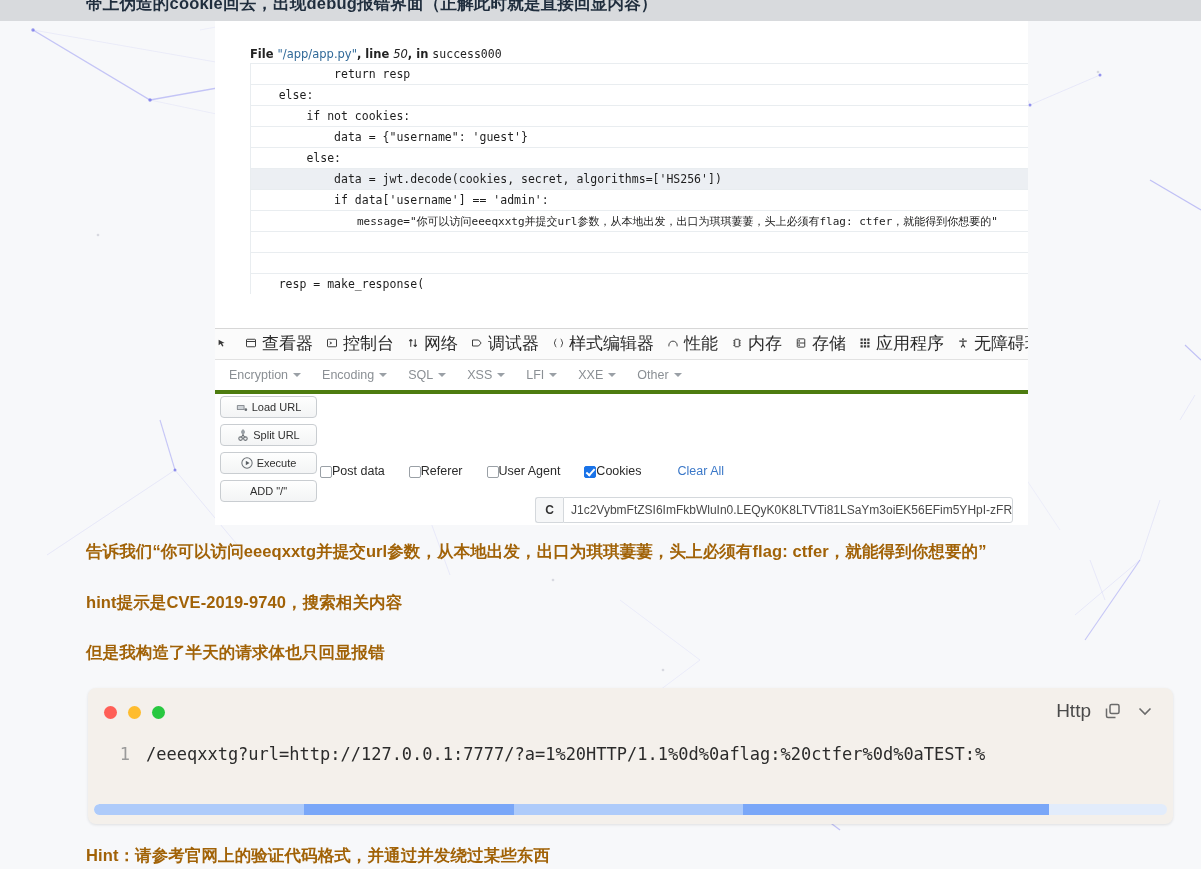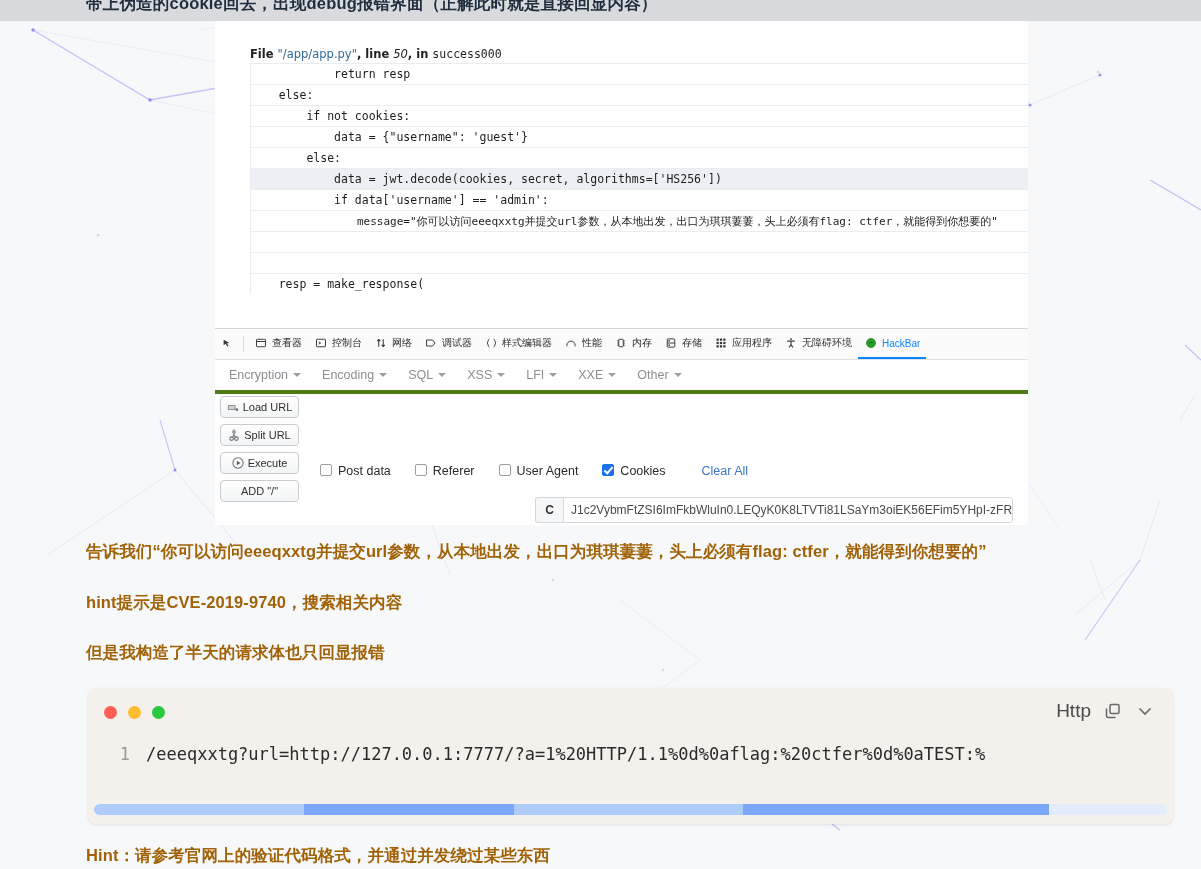--- a/index.html
+++ b/index.html
@@ -137,21 +137,21 @@
     height: 16px;
     background: #dcdcdc;
     margin: 0 4px 0 2px;
   }
   .dt-tab {
     display: flex;
     align-items: center;
     gap: 4px;
     height: 29px;
     padding: 0 6px;
-    font-size: 10px;
+    font-size: 17px;
     color: #2b2b2b;
     white-space: nowrap;
     cursor: default;
     border-bottom: 2px solid transparent;
     box-sizing: border-box;
   }
   .dt-tab .ic {
     width: 14px; height: 14px;
     display: inline-flex;
     align-items: center;
@@ -201,21 +201,21 @@
     background: #fff;
     padding-top: 8px;
   }
   .hb-btncol {
     position: absolute;
     left: 5px;
     top: 2px;
     width: 83px;
   }
   .hb-btn {
-    width: 79px;
+    width: 97px;
     height: 22px;
     margin-bottom: 6px;
     border: 1px solid #c9cdd1;
     border-radius: 4px;
     background: linear-gradient(#fefefe, #f3f4f5);
     display: flex;
     align-items: center;
     justify-content: center;
     gap: 4px;
     font-size: 11px;
@@ -251,22 +251,21 @@
     left: 105px;
     top: 70px;
     display: flex;
     align-items: center;
     gap: 0px;
     font-size: 12.5px;
     color: #2b2b2b;
   }
   .hb-check {
     display: flex;
-    align-items: flex-start;
-    gap: 6px;
+    align-items: flex-end;
     margin-right: 24px;
     white-space: nowrap;
     cursor: default;
   }
   .box {
     width: 12px; height: 12px;
     border: 1px solid #9aa0a6;
     border-radius: 2px;
     background: #fff;
     box-sizing: border-box;

